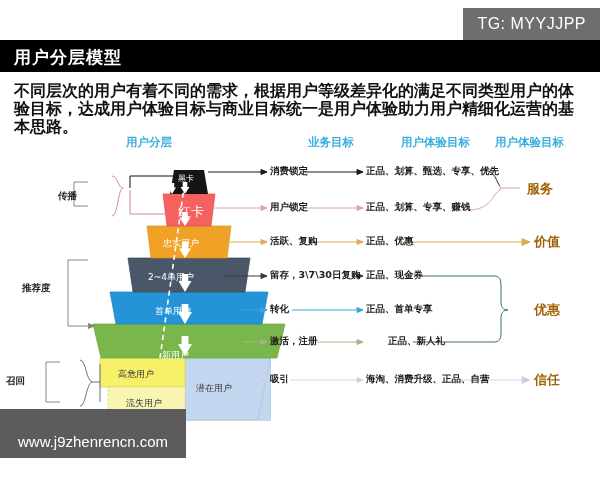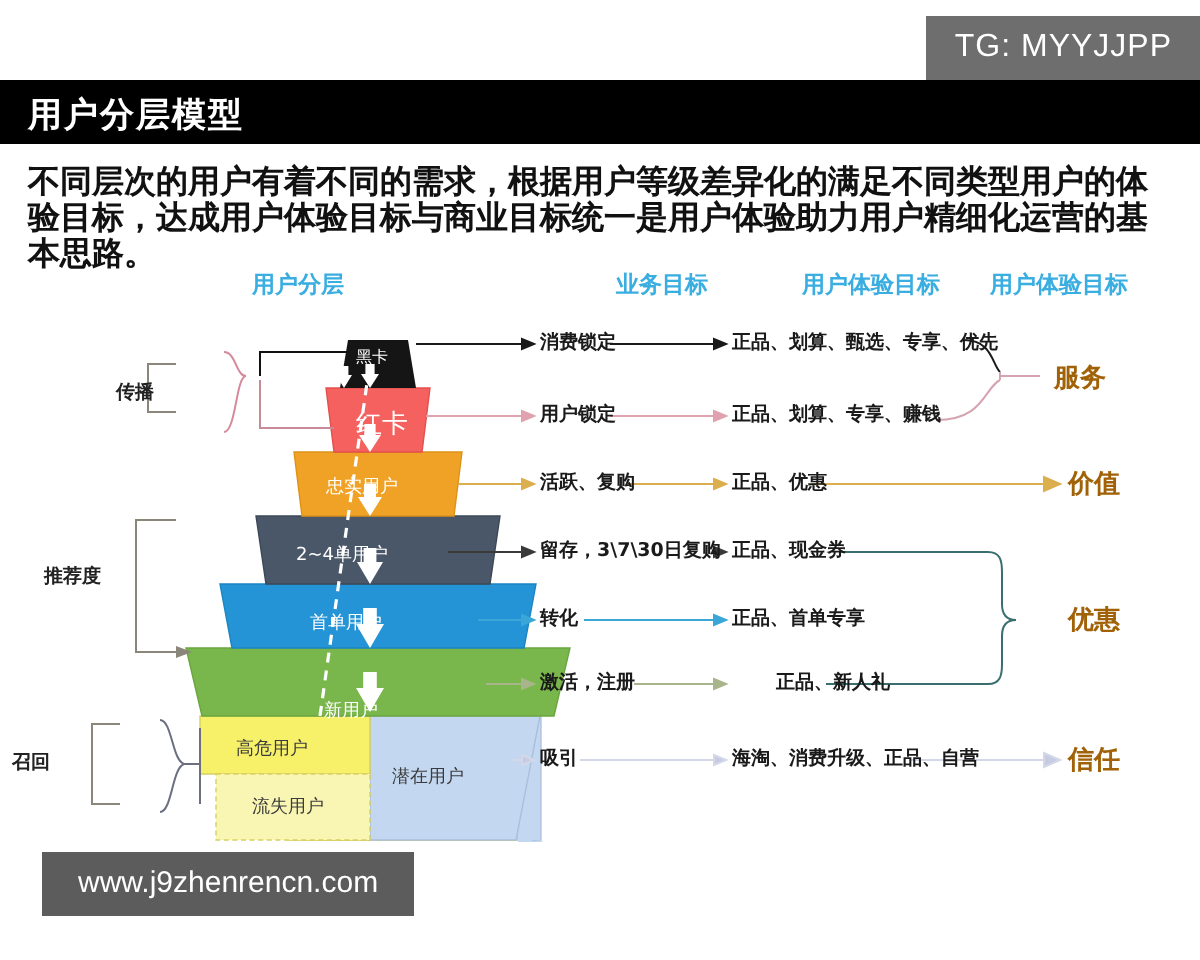--- a/index.html
+++ b/index.html
@@ -58,23 +58,23 @@
   .core{
     position:absolute;font-size:13px;font-weight:bold;
     color:#a16207;white-space:nowrap;
   }
   .side{
     position:absolute;font-size:9.5px;font-weight:bold;
     color:#222;white-space:nowrap;
   }
   
   #footer-badge{
-    position:absolute;left:21px;bottom:22px;
+    position:absolute;left:0;bottom:22px;
     background:#5c5c5c;color:#ffffff;
-    font-size:15px;padding:7px 18px 8px 18px;
+    font-size:15px;padding:24px 18px 8px 18px;
     font-family:"Liberation Sans",sans-serif;
   }
 </style>
 </head>
 <body>
 
 <div id="tg-badge">TG: MYYJJPP</div>
 
 <div id="title-bar">
   <div class="t">用户分层模型</div>

